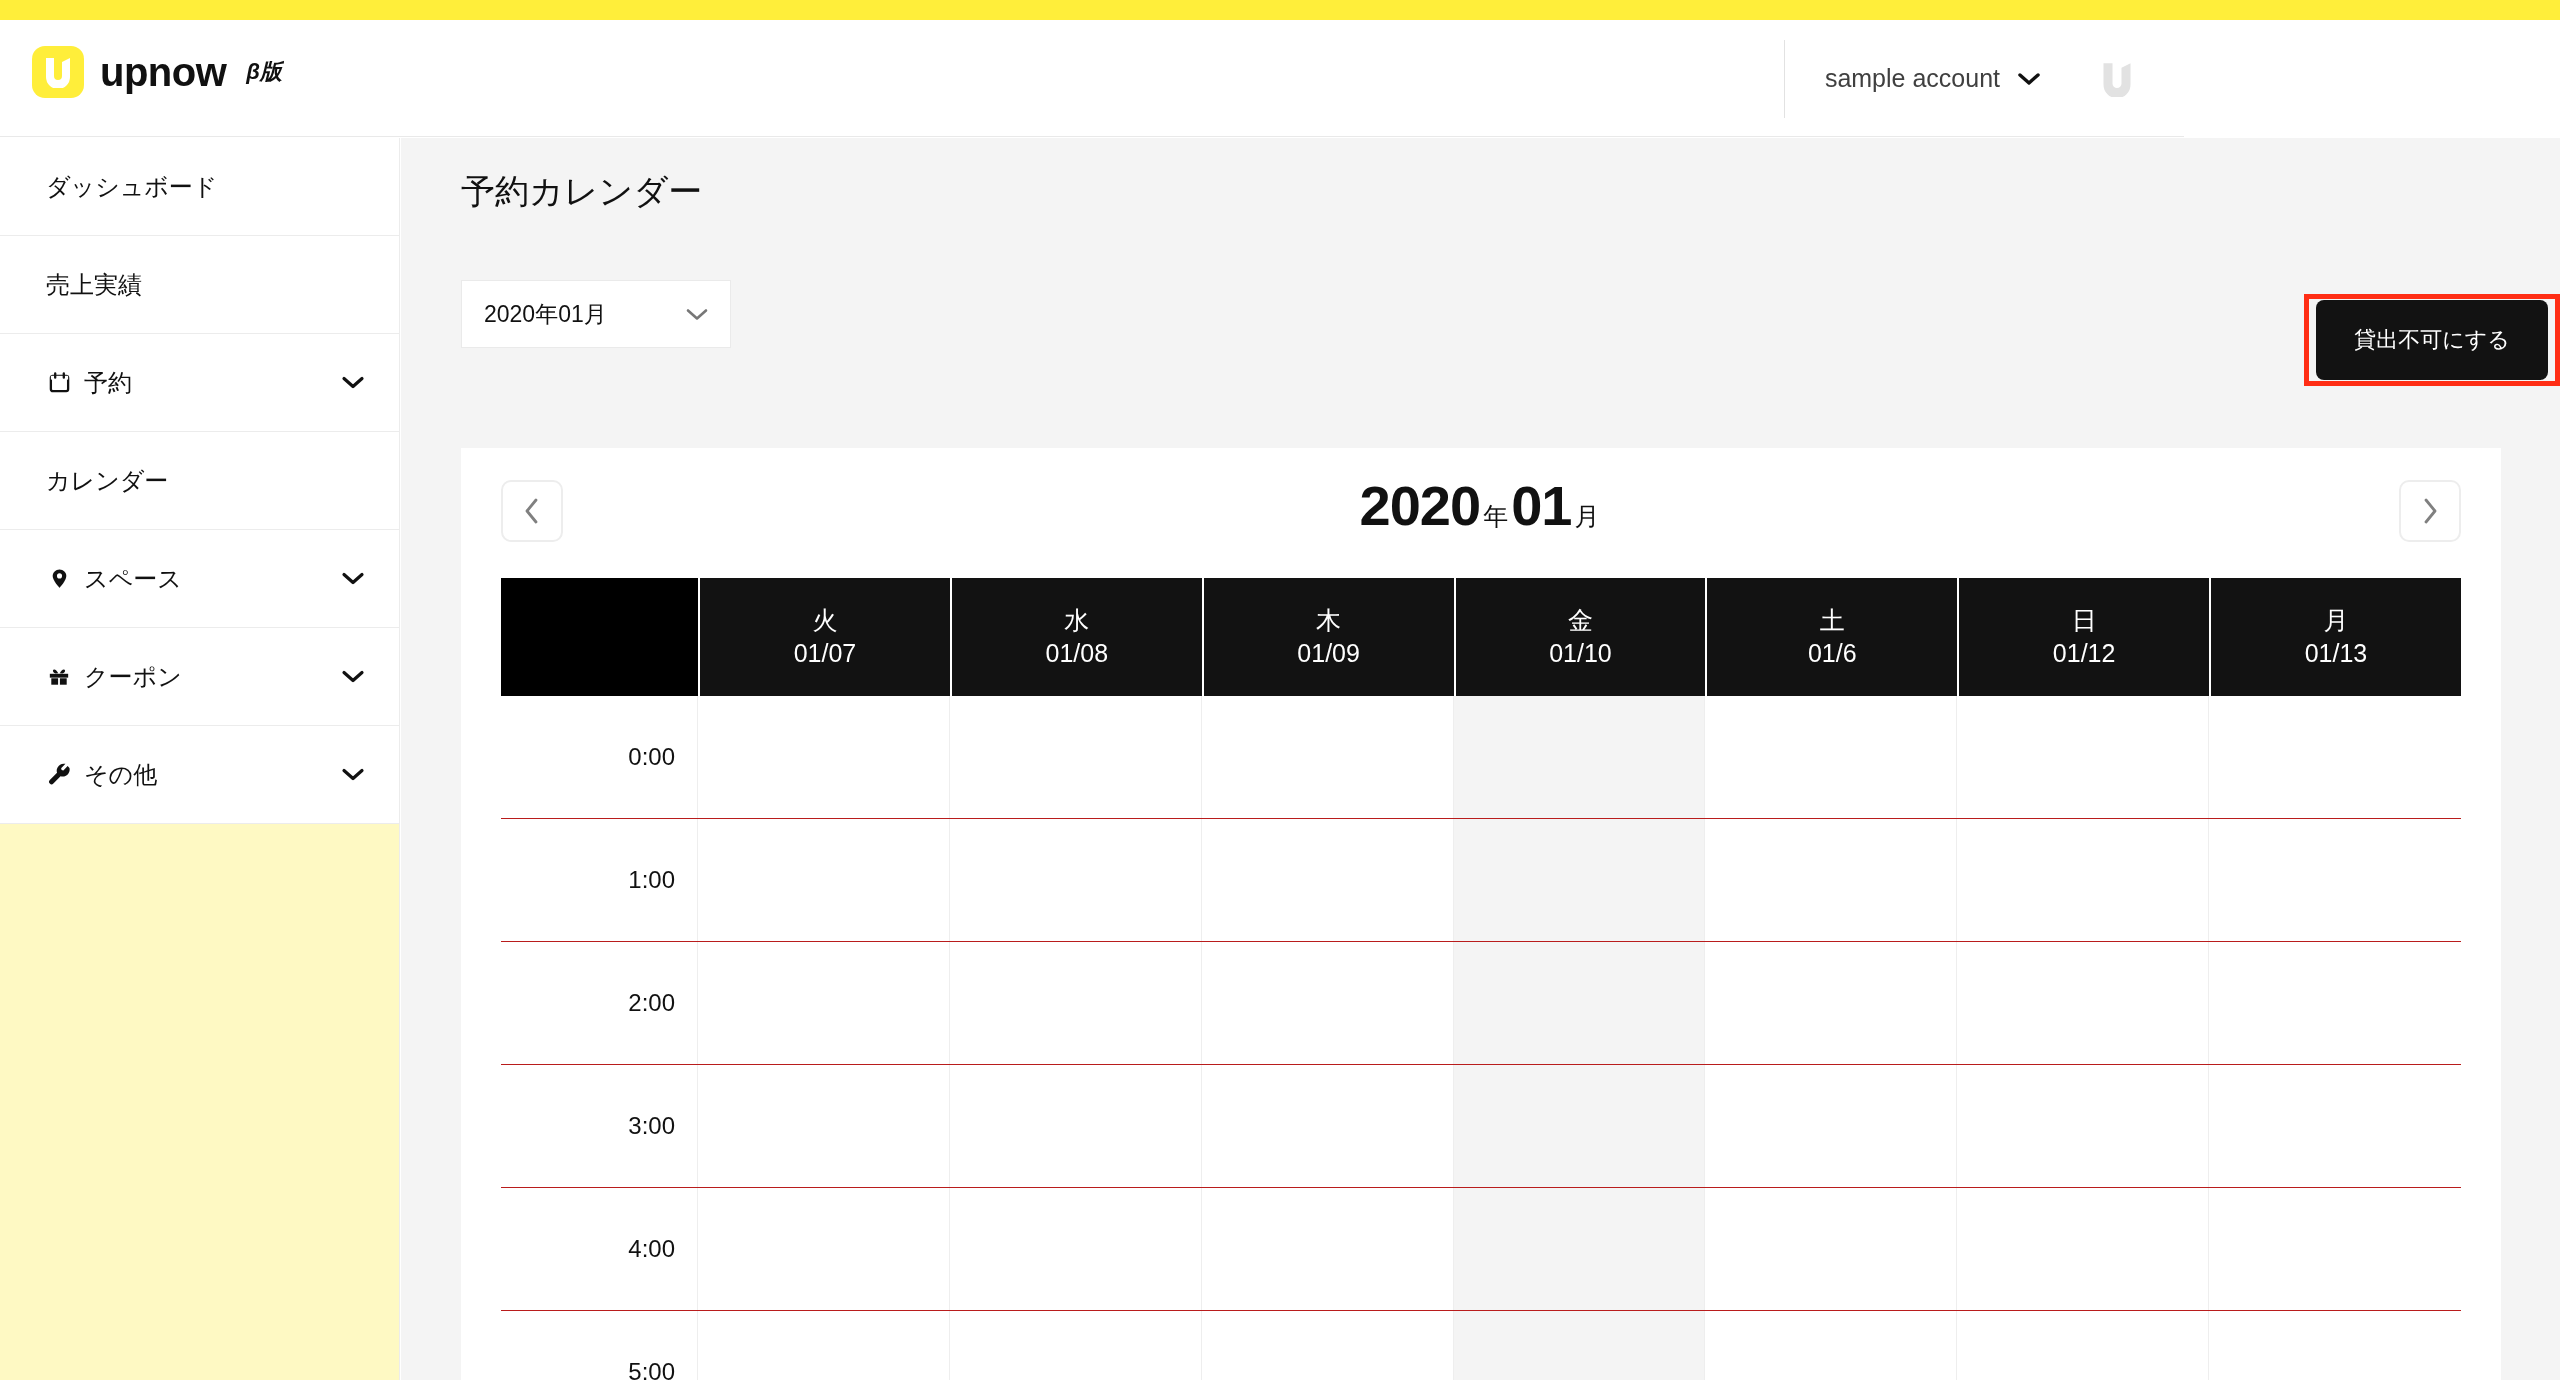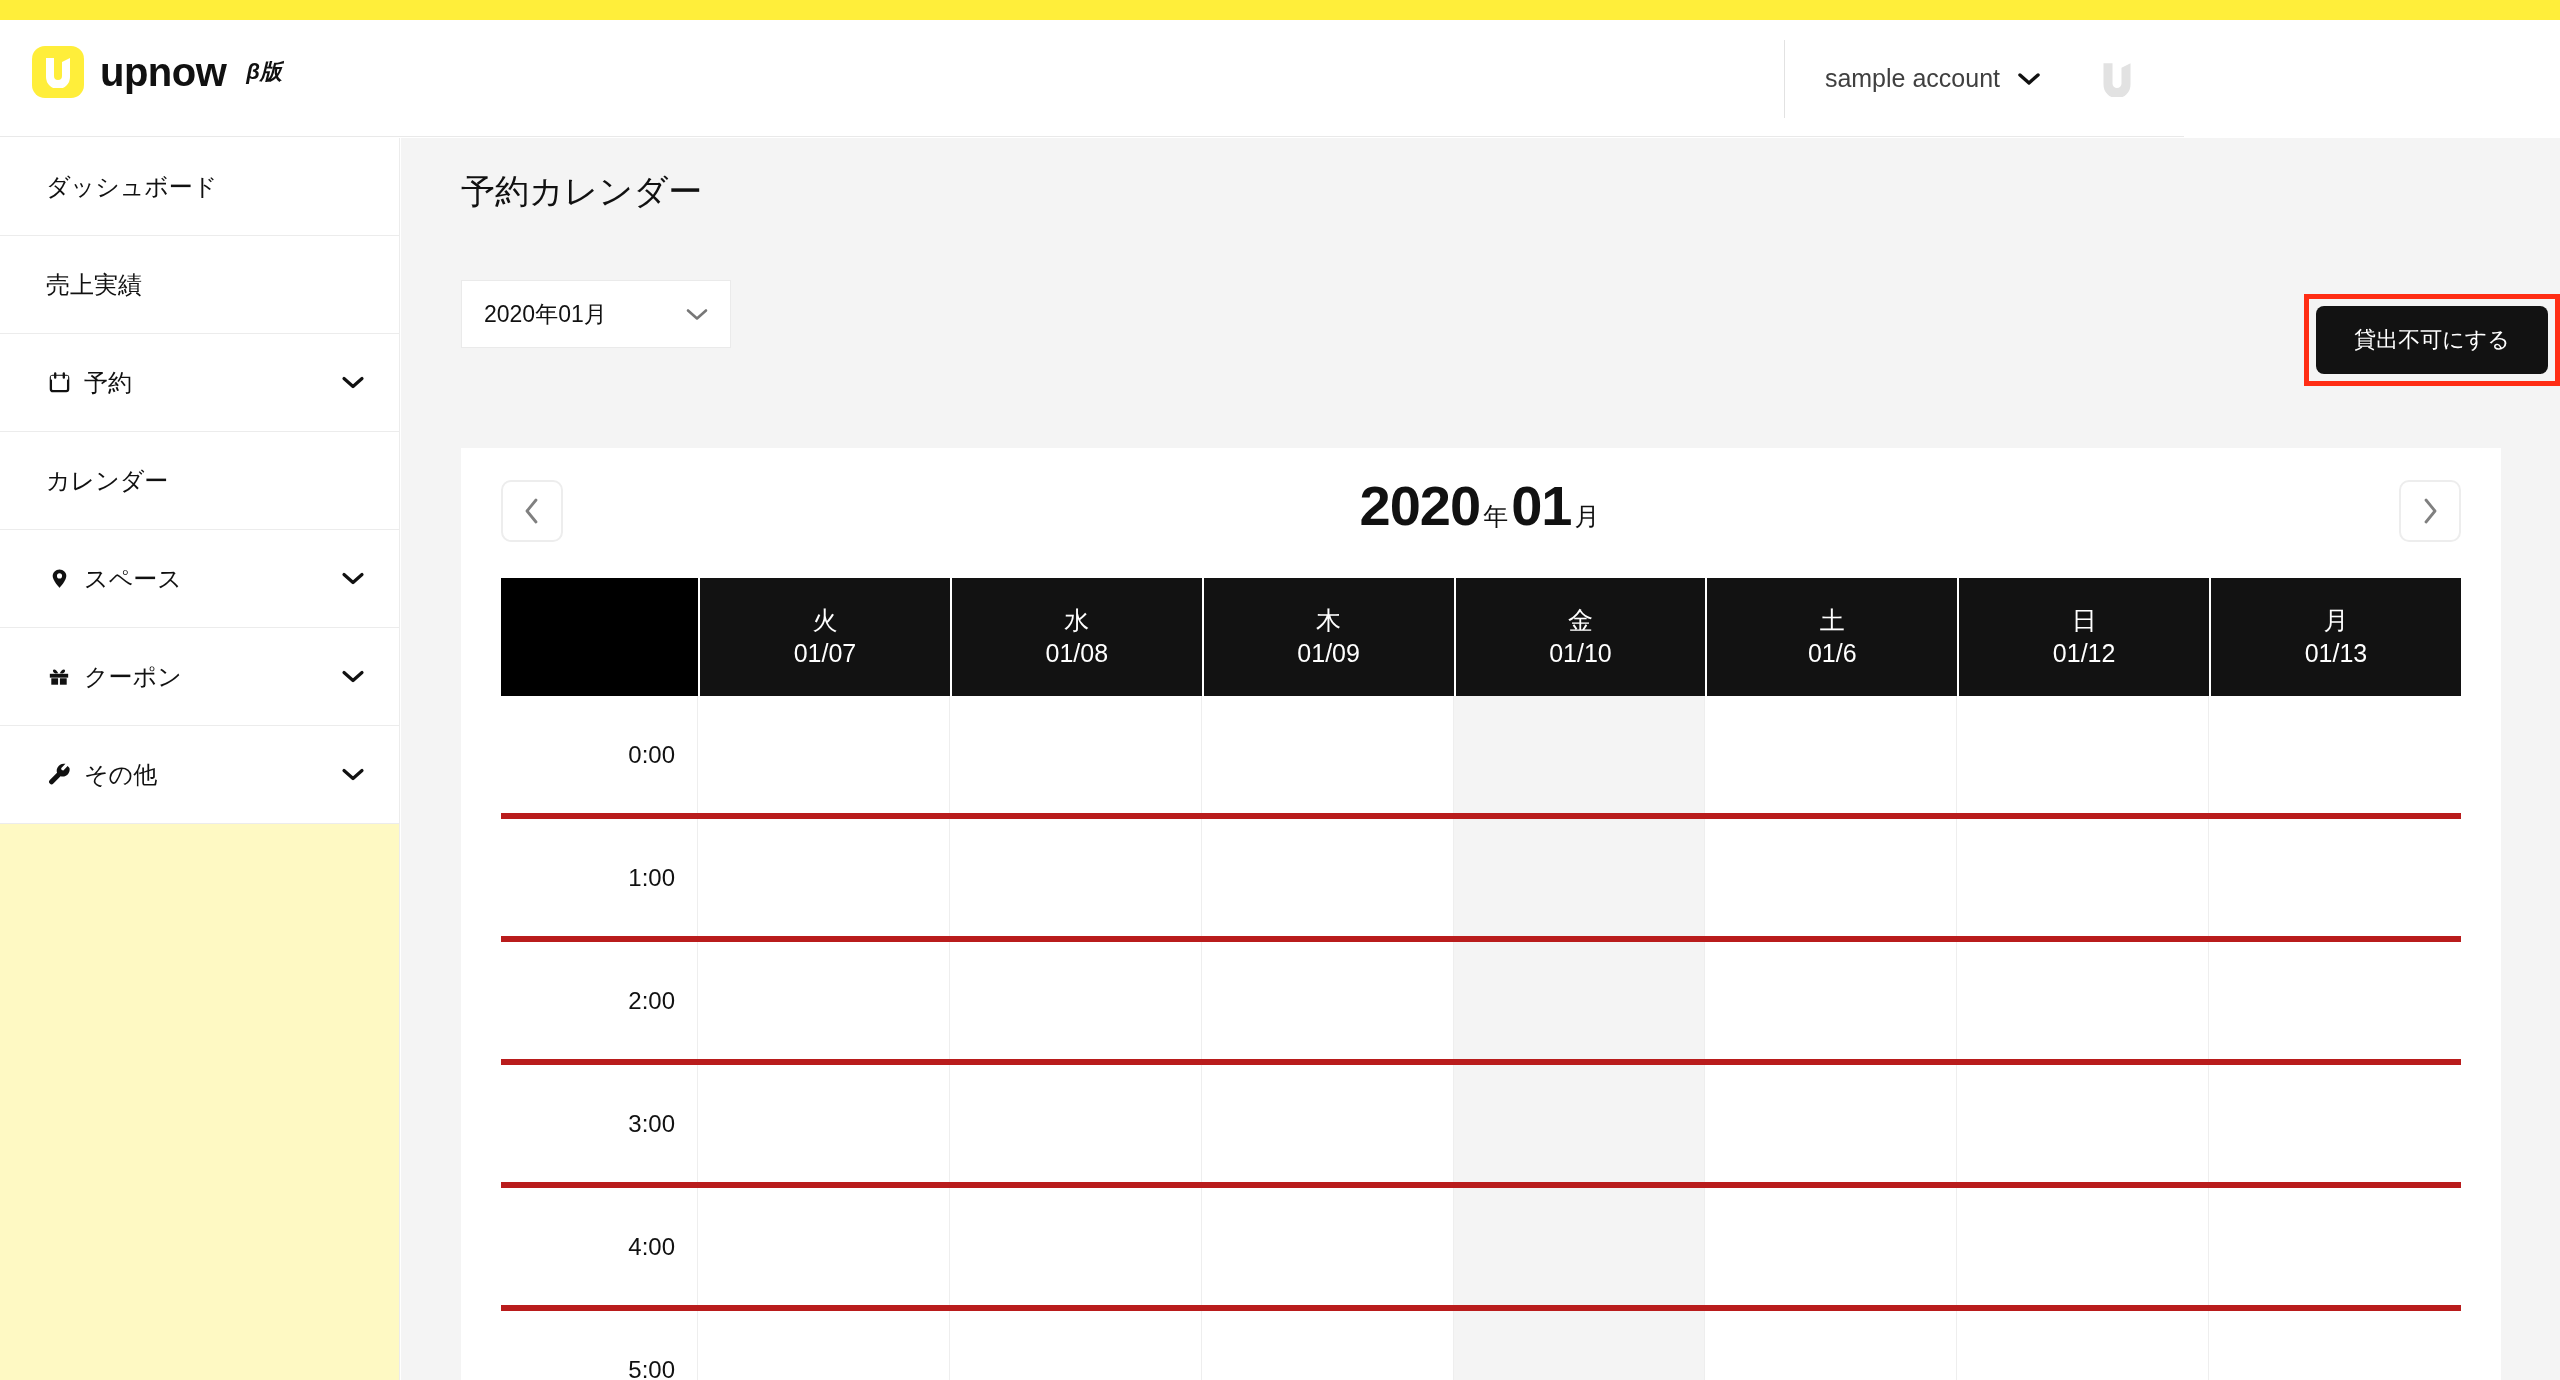--- a/index.html
+++ b/index.html
@@ -191,21 +191,21 @@
     width: 256px;
     height: 92px;
     border: 5px solid #ff2d14;
     background: transparent;
     display: flex;
     align-items: center;
     justify-content: center;
   }
   .danger-btn {
     width: 232px;
-    height: 68px;
+    height: 80px;
     background: #121212;
     color: #ffffff;
     border: none;
     border-radius: 8px;
     font-size: 22px;
     font-family: inherit;
     cursor: pointer;
     line-height: 1;
   }
 
@@ -292,21 +292,21 @@
   .dow {
     font-size: 25px;
     line-height: 1;
   }
   .dom {
     font-size: 25px;
     line-height: 1;
   }
   .body-row {
     height: 123px;
-    border-bottom: 6px solid #b91c1c;
+    border-bottom: 1px solid #b91c1c;
   }
   .body-row .cell-time {
     display: flex;
     align-items: center;
     justify-content: flex-end;
     padding-right: 22px;
     font-size: 24px;
     color: #111111;
     border-right: 1px solid #eeeeee;
   }

